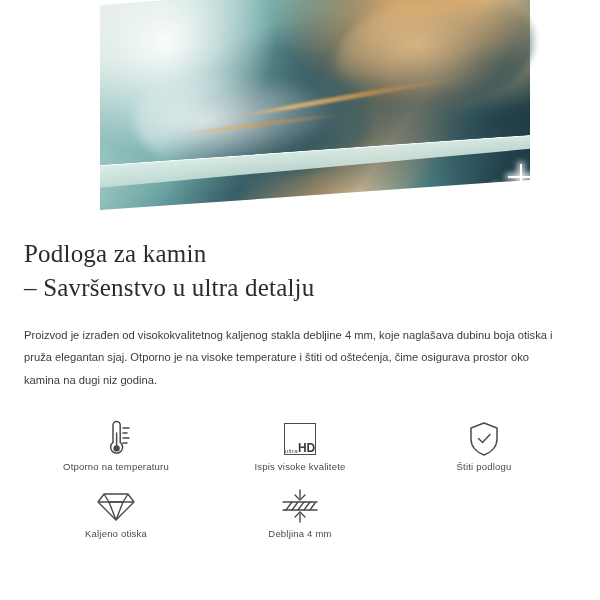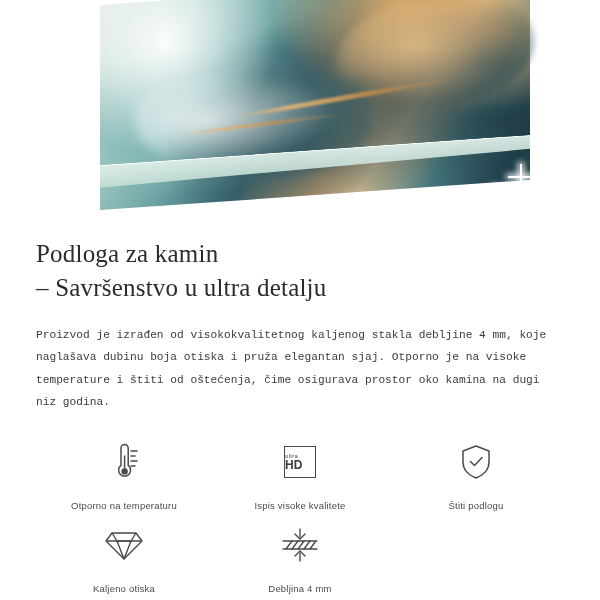--- a/index.html
+++ b/index.html
@@ -119,39 +119,38 @@
     width: 26px; height: 2px; margin-left: -13px; margin-top: -1px;
     box-shadow: 0 0 6px 2px rgba(255,255,255,0.9);
   }
   .sparkle.s1 { left: 508px; top: 164px; }
   .sparkle.s2 { left: 488px; top: 186px; width: 16px; height: 16px; }
   .sparkle.s2:before { height: 16px; margin-top: -8px; }
   .sparkle.s2:after { width: 16px; margin-left: -8px; }
 
   
   .content {
-    padding: 0 36px;
+    padding: 0 24px;
   }
   .title {
     margin: 22px 0 0 0;
     font-family: "Liberation Serif", serif;
     font-size: 25px;
     font-weight: 400;
     line-height: 1.34;
     color: #2b2b2b;
     letter-spacing: 0.2px;
   }
   .title .line2 { display: block; }
   .body-copy {
     margin: 20px 0 0 0;
     font-size: 11.2px;
     line-height: 2.0;
     color: #3c3c3c;
     max-width: 534px;
-    font-family: Liberation Mono, monospace;
   }
 
   
   .features {
     margin-top: 26px;
     display: grid;
     grid-template-columns: repeat(3, 1fr);
     row-gap: 12px;
   }
   .feature {
@@ -161,33 +160,32 @@
     justify-content: flex-start;
   }
   .feature-icon {
     height: 44px;
     display: flex;
     align-items: center;
     justify-content: center;
     color: #4a4a4a;
   }
   .feature-label {
-    margin-top: 16px;
+    margin-top: 0;
     font-size: 9.5px;
     color: #4a4a4a;
     text-align: center;
     letter-spacing: 0.2px;
   }
   .hd-box {
     width: 30px;
     height: 30px;
     border: 1.6px solid #4a4a4a;
     display: flex;
-    flex-direction: column;
-    align-items: flex-start;
+    align-items: flex-end;
     justify-content: center;
     line-height: 1;
   }
   .hd-box .hd-small {
     font-size: 6px;
     letter-spacing: 0.3px;
     color: #4a4a4a;
   }
   .hd-box .hd-big {
     font-size: 12px;

